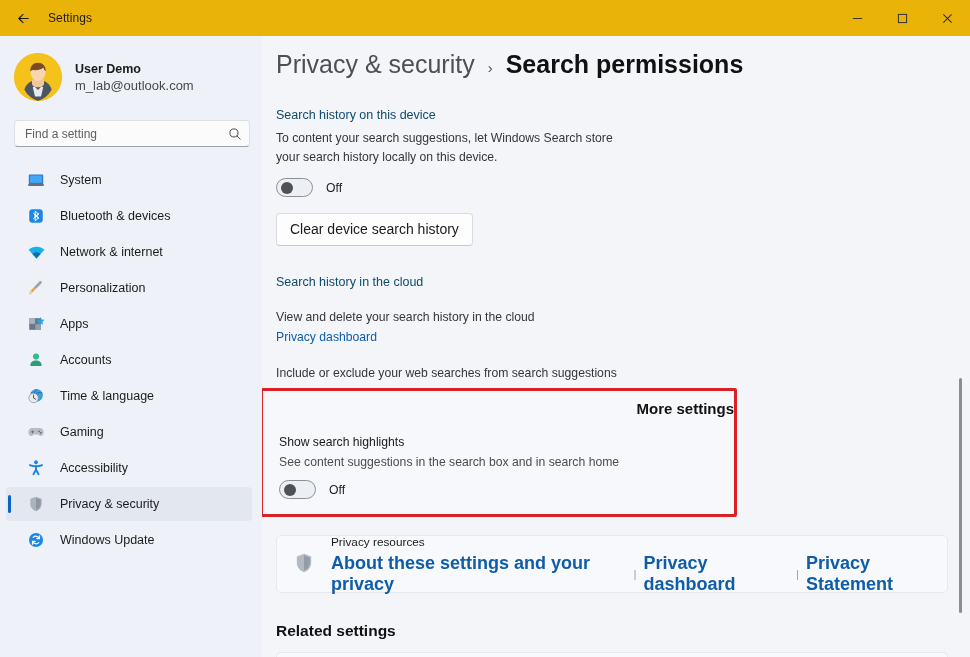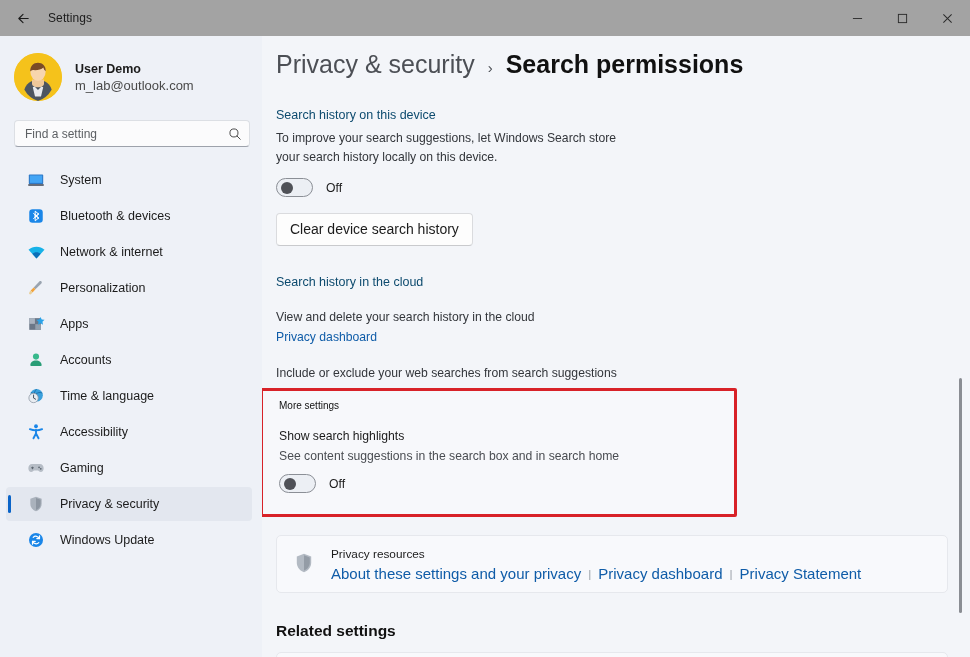--- a/index.html
+++ b/index.html
@@ -19,21 +19,21 @@
     background: #f3f3f3;
     overflow: hidden;
   }
 
   
   .titlebar {
     position: absolute;
     top: 0; left: 0;
     width: 970px;
     height: 36px;
-    background: #a3a3a3;
+    background: #eab308;
     display: flex;
     align-items: center;
     z-index: 40;
   }
   .back-btn {
     width: 34px; height: 30px;
     margin-left: 6px;
     display: flex; align-items: center; justify-content: center;
     border-radius: 4px;
     cursor: pointer;
@@ -277,23 +277,24 @@
 
   .more-card {
     position: absolute;
     left: 263px; top: 391px;
     width: 471px; height: 123px;
     background: #f7f8fb;
     z-index: 10;
     padding: 9px 0 0 16px;
   }
   .more-title {
-    font-size: 10px;
-    font-weight: normal;
+    font-size: 15px;
+    font-weight: bold;
     color: #111;
+    text-align: right;
   }
   .more-sub {
     font-size: 12.2px;
     color: #1b1b1b;
     margin-top: 18px;
   }
   .more-desc {
     font-size: 12.2px;
     color: #4a4d52;
     margin-top: 6px;
@@ -310,24 +311,25 @@
     display: flex;
     align-items: center;
     padding-left: 16px;
     z-index: 8;
   }
   .res-ico { flex: 0 0 24px; display: flex; align-items: center; }
   .res-txt { margin-left: 14px; }
   .res-title { font-size: 11.8px; color: #1b1b1b; line-height: 16px; }
   .res-links { margin-top: 3px; display: flex; align-items: center; }
   .res-links a {
-    font-size: 15px;
+    font-size: 18px;
     color: #0f5ca8;
     text-decoration: none;
     cursor: pointer;
+    font-weight: bold;
   }
   .res-div {
     color: #9ea3ab;
     margin: 0 7px;
     font-size: 11.8px;
   }
 
   .related {
     position: absolute;
     left: 276px; top: 622px;
@@ -509,41 +511,41 @@
             <circle cx="7.3" cy="12.2" r="5.2" fill="#e9edf2" stroke="#8f9aa6" stroke-width="0.9"></circle>
             <path d="M7.3 8.9v3.4l2.3 1.3" stroke="#44505e" stroke-width="1.1" fill="none" stroke-linecap="round"></path>
           </svg>
         </div>
         <div class="nav-label">Time &amp; language</div>
       </div>
 
       <div class="nav-item">
         <div class="nav-ico">
           <svg width="18" height="18" viewBox="0 0 20 20">
-            <circle cx="10" cy="3.6" r="2.1" fill="#1a86e8"></circle>
-            <path d="M3.2 6.9c2.1.9 4.4 1.3 6.8 1.3s4.7-.4 6.8-1.3" stroke="#1a86e8" stroke-width="2.1" fill="none" stroke-linecap="round"></path>
-            <path d="M10 7.4v4.2M10 11.6l-2.8 5.4M10 11.6l2.8 5.4" stroke="#1a86e8" stroke-width="2.1" fill="none" stroke-linecap="round"></path>
-          </svg>
-        </div>
-        <div class="nav-label">Accessibility</div>
-      </div>
-
-      <div class="nav-item">
-        <div class="nav-ico">
-          <svg width="18" height="18" viewBox="0 0 20 20">
             <path d="M5.6 5.6h8.8c2.4 0 4.1 2 4.1 4.6s-1.3 4.3-3.2 4.3c-1.4 0-2-.9-3-1.6h-4.6c-1 .7-1.6 1.6-3 1.6-1.9 0-3.2-1.7-3.2-4.3S3.2 5.6 5.6 5.6z" fill="#b6bdc6"></path>
             <rect x="4.5" y="9.3" width="3.2" height="1.1" rx="0.5" fill="#5b646f"></rect>
             <rect x="5.5" y="8.3" width="1.1" height="3.2" rx="0.5" fill="#5b646f"></rect>
             <circle cx="13.4" cy="9.2" r="0.95" fill="#5b646f"></circle>
             <circle cx="15.3" cy="10.9" r="0.95" fill="#5b646f"></circle>
           </svg>
         </div>
         <div class="nav-label">Gaming</div>
       </div>
 
+      <div class="nav-item">
+        <div class="nav-ico">
+          <svg width="18" height="18" viewBox="0 0 20 20">
+            <circle cx="10" cy="3.6" r="2.1" fill="#1a86e8"></circle>
+            <path d="M3.2 6.9c2.1.9 4.4 1.3 6.8 1.3s4.7-.4 6.8-1.3" stroke="#1a86e8" stroke-width="2.1" fill="none" stroke-linecap="round"></path>
+            <path d="M10 7.4v4.2M10 11.6l-2.8 5.4M10 11.6l2.8 5.4" stroke="#1a86e8" stroke-width="2.1" fill="none" stroke-linecap="round"></path>
+          </svg>
+        </div>
+        <div class="nav-label">Accessibility</div>
+      </div>
+
       <div class="nav-item selected">
         <div class="nav-ico">
           <svg width="18" height="18" viewBox="0 0 20 20">
             <path d="M10 1.9l6.3 2.4v5.3c0 4-2.6 7.3-6.3 8.5-3.7-1.2-6.3-4.5-6.3-8.5V4.3L10 1.9z" fill="#aab2bc"></path>
             <path d="M10 3.2l5.1 2v4.4c0 3.3-2.1 6-5.1 7.1V3.2z" fill="#8d96a1"></path>
           </svg>
         </div>
         <div class="nav-label">Privacy &amp; security</div>
       </div>
 
@@ -565,21 +567,21 @@
 
     <div class="breadcrumb">
       <span class="crumb-parent">Privacy &amp; security</span>
       <span class="crumb-sep">›</span>
       <span class="crumb-current">Search permissions</span>
     </div>
 
     <div class="body-pad">
 
       <div class="sect-head">Search history on this device</div>
-      <div class="sect-desc">To improve your search suggestions, let Windows Search store your search history locally on this device.</div>
+      <div class="sect-desc">To content your search suggestions, let Windows Search store your search history locally on this device.</div>
 
       <div class="toggle-row">
         <div class="toggle">
           <div class="knob"></div>
         </div>
         <div class="toggle-label">Off</div>
       </div>
 
       <button class="btn">Clear device search history</button>
 

